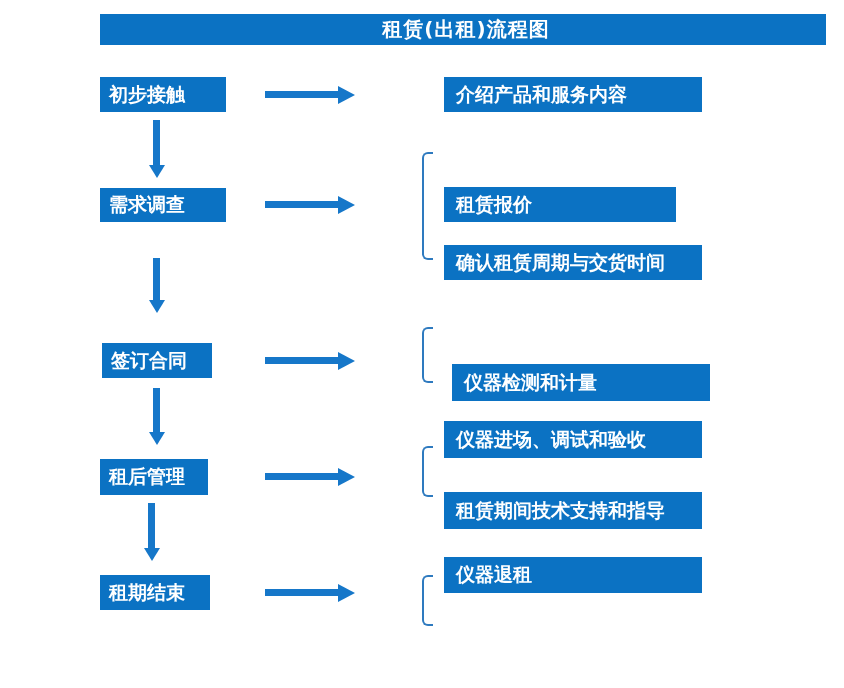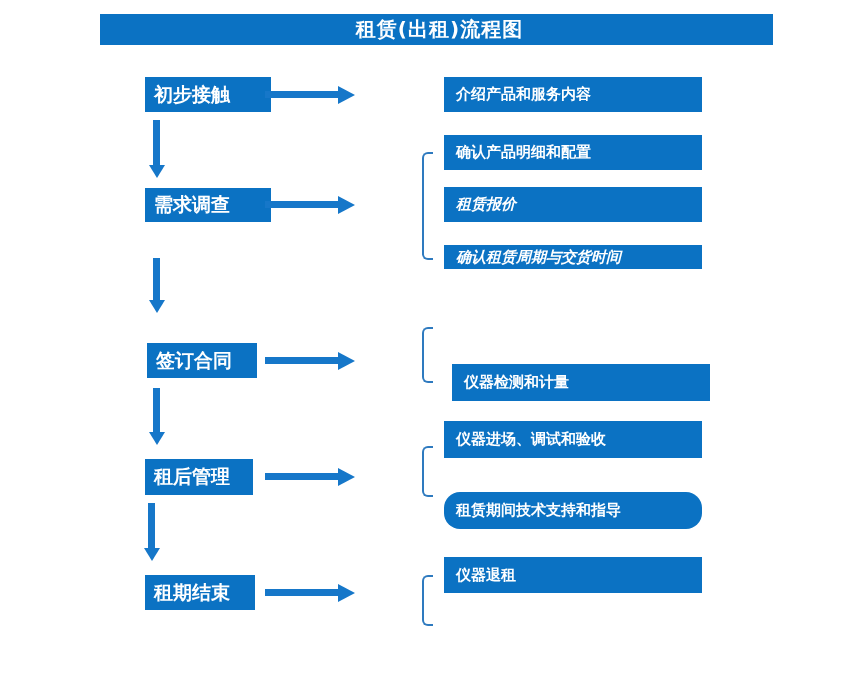--- a/index.html
+++ b/index.html
@@ -14,22 +14,22 @@
     position: absolute;
     box-sizing: border-box;
     background: var(--box-color, #0b72c3);
     color: var(--text-color, #ffffff);
     font-weight: bold;
     display: flex;
     align-items: center;
     white-space: nowrap;
   }
   .title-bar { justify-content: center; font-size: 20px; letter-spacing: 1px; }
-  .step   { font-size: 19px; padding-left: 9px; margin-left: 45px; }
-  .detail { font-size: 15px; padding-left: 12px; }
+  .step   { font-size: 19px; padding-left: 9px; }
+  .detail { font-size: 19px; padding-left: 12px; }
 
   .h-arrow { position: absolute; width: 90px; height: 18px; }
   .h-arrow .shaft {
     position: absolute; left: 0; top: 5px;
     width: 74px; height: 7px;
     background: var(--arrow-color, #1677c9);
   }
   .h-arrow .head {
     position: absolute; right: 0; top: 0;
     width: 0; height: 0;
@@ -60,21 +60,21 @@
     border-right: none;
     border-radius: 6px 0 0 6px;
     background: transparent;
   }
 </style>
 </head>
 <body>
 
 <div class="canvas">
 
-  <div class="box title-bar" style="left:100px; top:14px; width:673px; height:31px;padding-left:6px;">租赁(出租)流程图</div>
+  <div class="box title-bar" style="left:100px; top:14px; width:726px; height:31px;padding-left:6px;">租赁(出租)流程图</div>
 
   <div class="box step" style="left:100px; top:77px;  width:126px; height:35px;">初步接触</div>
   <div class="box step" style="left:102px; top:343px; width:110px; height:35px;">签订合同</div>
   <div class="box step" style="left:100px; top:188px; width:126px; height:34px;">需求调查</div>
   <div class="box step" style="left:100px; top:575px; width:110px; height:35px;">租期结束</div>
   <div class="box step" style="left:100px; top:459px; width:108px; height:36px;">租后管理</div>
 
   <div class="v-arrow" style="left:149px; top:120px; height:58px;">
     <span class="shaft"></span>
     <span class="head"></span>
@@ -113,24 +113,23 @@
     <span class="head"></span>
   </div>
 
   <div class="bracket" style="left:422px; top:152px; height:108px;"></div>
   <div class="bracket" style="left:422px; top:327px; height:56px;"></div>
   <div class="bracket" style="left:422px; top:446px; height:51px;"></div>
   <div class="bracket" style="left:422px; top:575px; height:51px;"></div>
 
   <div class="box detail" style="left:444px; top:77px;  width:258px; height:35px;">介绍产品和服务内容</div>
 
-  <div class="box detail" style="left:444px; top:135px; width:258px; height:35px;">确认产品明细和配置</div>
-  <div class="box detail" style="left:444px; top:187px; width:258px; height:35px;font-style:italic;">租赁报价</div>
-  <div class="box detail" style="left:444px; top:245px; width:258px; height:24px;font-style:italic;">确认租赁周期与交货时间</div>
+  <div class="box detail" style="left:444px; top:187px; width:232px; height:35px;">租赁报价</div>
+  <div class="box detail" style="left:444px; top:245px; width:258px; height:35px;">确认租赁周期与交货时间</div>
 
   <div class="box detail" style="left:444px; top:364px; width:258px; height:37px;margin-left:8px;">仪器检测和计量</div>
 
   <div class="box detail" style="left:444px; top:421px; width:258px; height:37px;">仪器进场、调试和验收</div>
-  <div class="box detail" style="left:444px; top:492px; width:258px; height:37px;border-radius:16px;">租赁期间技术支持和指导</div>
+  <div class="box detail" style="left:444px; top:492px; width:258px; height:37px;">租赁期间技术支持和指导</div>
 
   <div class="box detail" style="left:444px; top:557px; width:258px; height:36px;">仪器退租</div>
 
 </div>
 
 </body></html>

